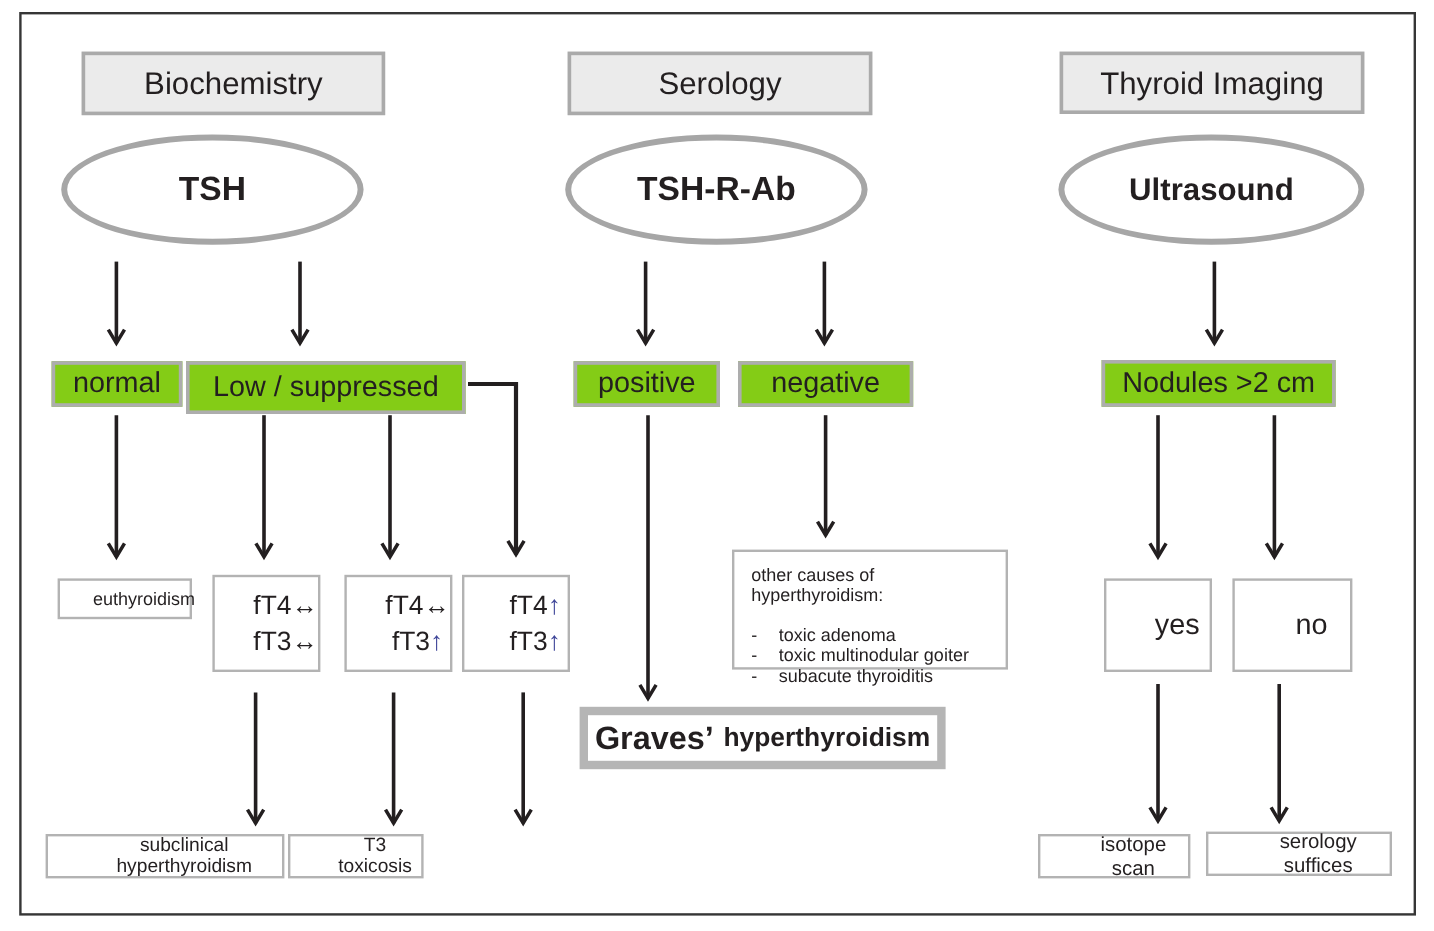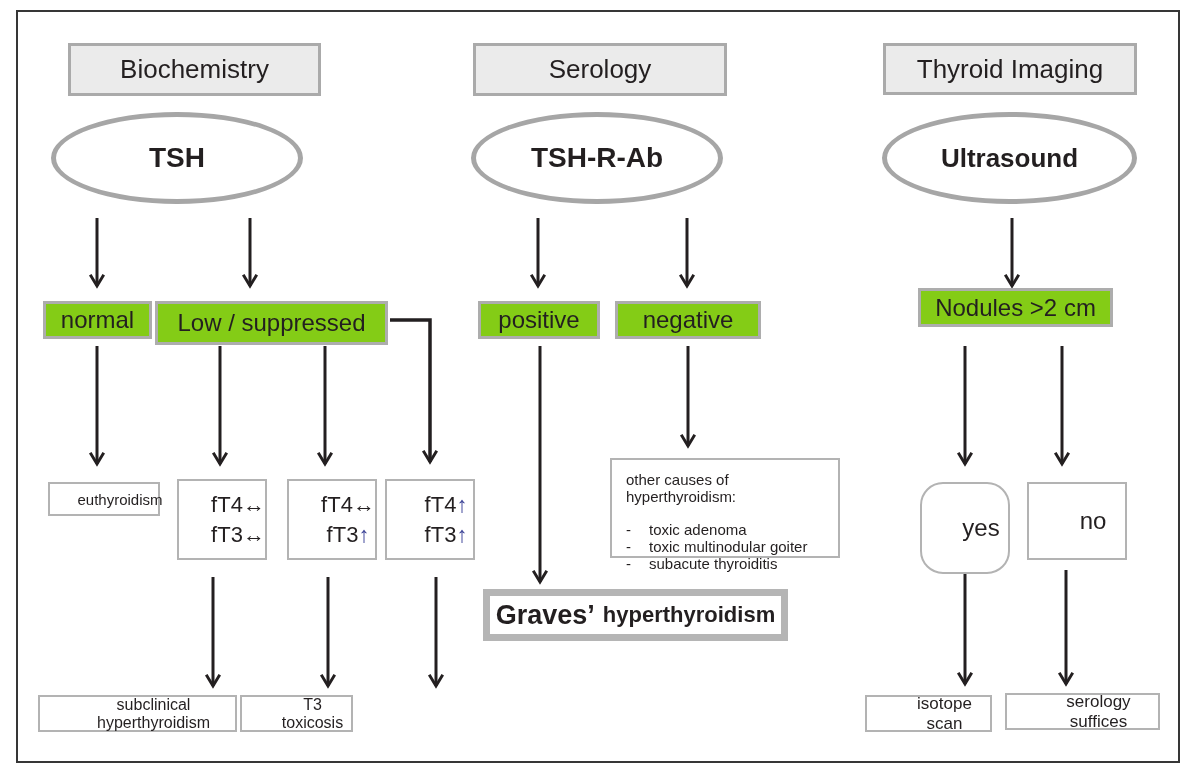--- a/index.html
+++ b/index.html
@@ -103,21 +103,21 @@
     </div>
   <div class="abs gray-box" style="left:155px;top:301px;width:233px;height:44px;">
       <span>Low / suppressed</span>
     </div>
   <div class="abs gray-box" style="left:478px;top:301px;width:122px;height:38px;">
       <span>positive</span>
     </div>
   <div class="abs gray-box" style="left:615px;top:301px;width:146px;height:38px;">
       <span>negative</span>
     </div>
-  <div class="abs gray-box" style="left:918px;top:288px;width:195px;height:39px;">
+  <div class="abs gray-box" style="left:918px;top:300px;width:195px;height:39px;">
       <span>Nodules &gt;2 cm</span>
     </div>
 
   <div class="abs white-box" style="left:48px;top:482px;width:112px;height:34px;font-size:15px;">
       <span>euthyroidism</span>
     </div>
 
   <div class="abs white-box ft-box" style="left:177px;top:479px;width:90px;height:81px;">
     <div>
       <div><span>fT4</span><span>↔</span></div>
@@ -148,21 +148,21 @@
     <div class="other-li">
         <span class="bullet">-</span>
         <span>toxic multinodular goiter</span>
       </div>
     <div class="other-li">
         <span class="bullet">-</span>
         <span>subacute thyroiditis</span>
       </div>
   </div>
 
-  <div class="abs white-box" style="left:920px;top:482px;width:90px;height:92px;font-size:24px;border-radius:23px;">
+  <div class="abs white-box" style="left:920px;top:482px;width:90px;height:78px;font-size:24px;">
       <span>yes</span>
     </div>
   <div class="abs white-box" style="left:1027px;top:482px;width:100px;height:78px;font-size:24px;">
       <span>no</span>
     </div>
 
   <div class="abs graves" style="left:483px;top:589px;width:305px;height:52px;">
     <span class="g-main">Graves’</span>
     <span class="g-rest">hyperthyroidism</span>
   </div>

